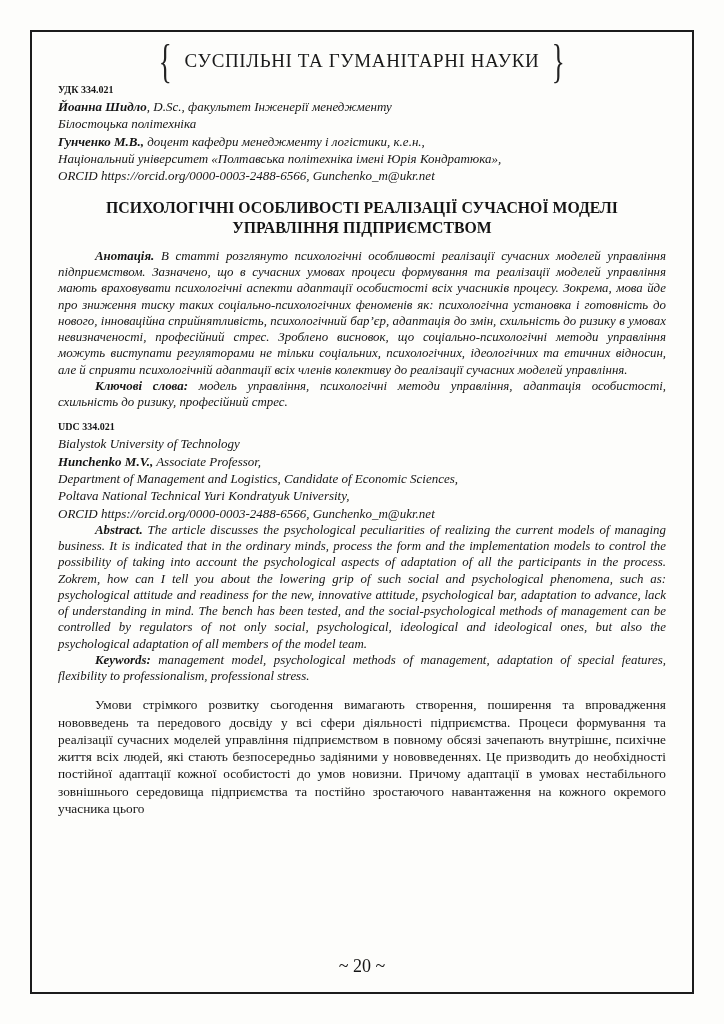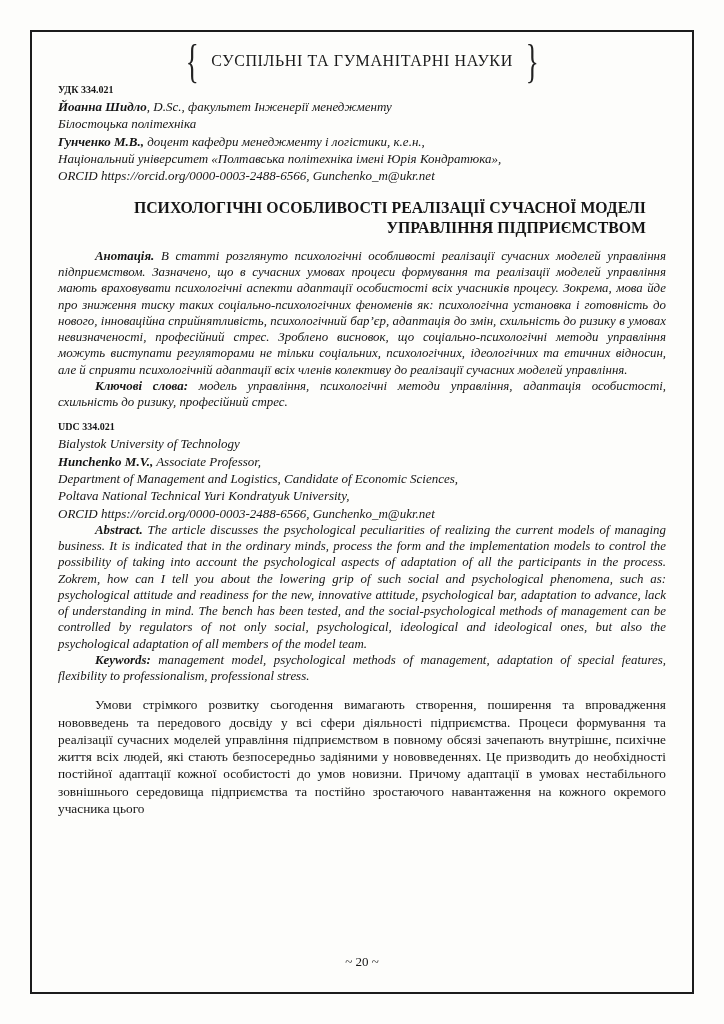--- a/index.html
+++ b/index.html
@@ -32,40 +32,40 @@
     margin: 2px 0 6px 0;
   }
   .brace {
     font-size: 30px;
     font-weight: 400;
     line-height: 1;
     transform: scale(0.9, 1.55);
     color: #222;
   }
   .journal-title {
-    font-size: 16px;
+    font-size: 19px;
     letter-spacing: 0.6px;
     color: #1a1a1a;
   }
   .udk {
     font-weight: bold;
     font-size: 10px;
     margin-top: 8px;
   }
   .udc { margin-top: 11px; }
   .authors {
     text-align: left;
     font-style: italic;
     font-size: 13px;
     line-height: 1.33;
     margin-top: 3px;
   }
   .authors b { font-weight: bold; }
   .title {
-    text-align: right;
+    text-align: center;
     font-weight: bold;
     font-size: 15.8px;
     line-height: 1.25;
     margin: 14px 20px 10px 20px;
   }
   .para {
     font-size: 12.9px;
     line-height: 1.26;
     text-align: justify;
     text-indent: 37px;
@@ -76,23 +76,23 @@
   .kw { margin-bottom: 4px; }
   .body-text {
     font-style: normal;
     font-size: 13.3px;
     line-height: 1.3;
     margin-top: 12px;
   }
   .footer {
     position: absolute;
     left: 0; right: 0;
-    bottom: 22px;
+    bottom: 15px;
     text-align: center;
-    font-size: 13px;
+    font-size: 18px;
     font-family: Liberation Serif, serif;
   }
 </style>
 </head>
 <body>
 
 <div class="page">
   <div class="frame">
 
     <div class="journal-header">

